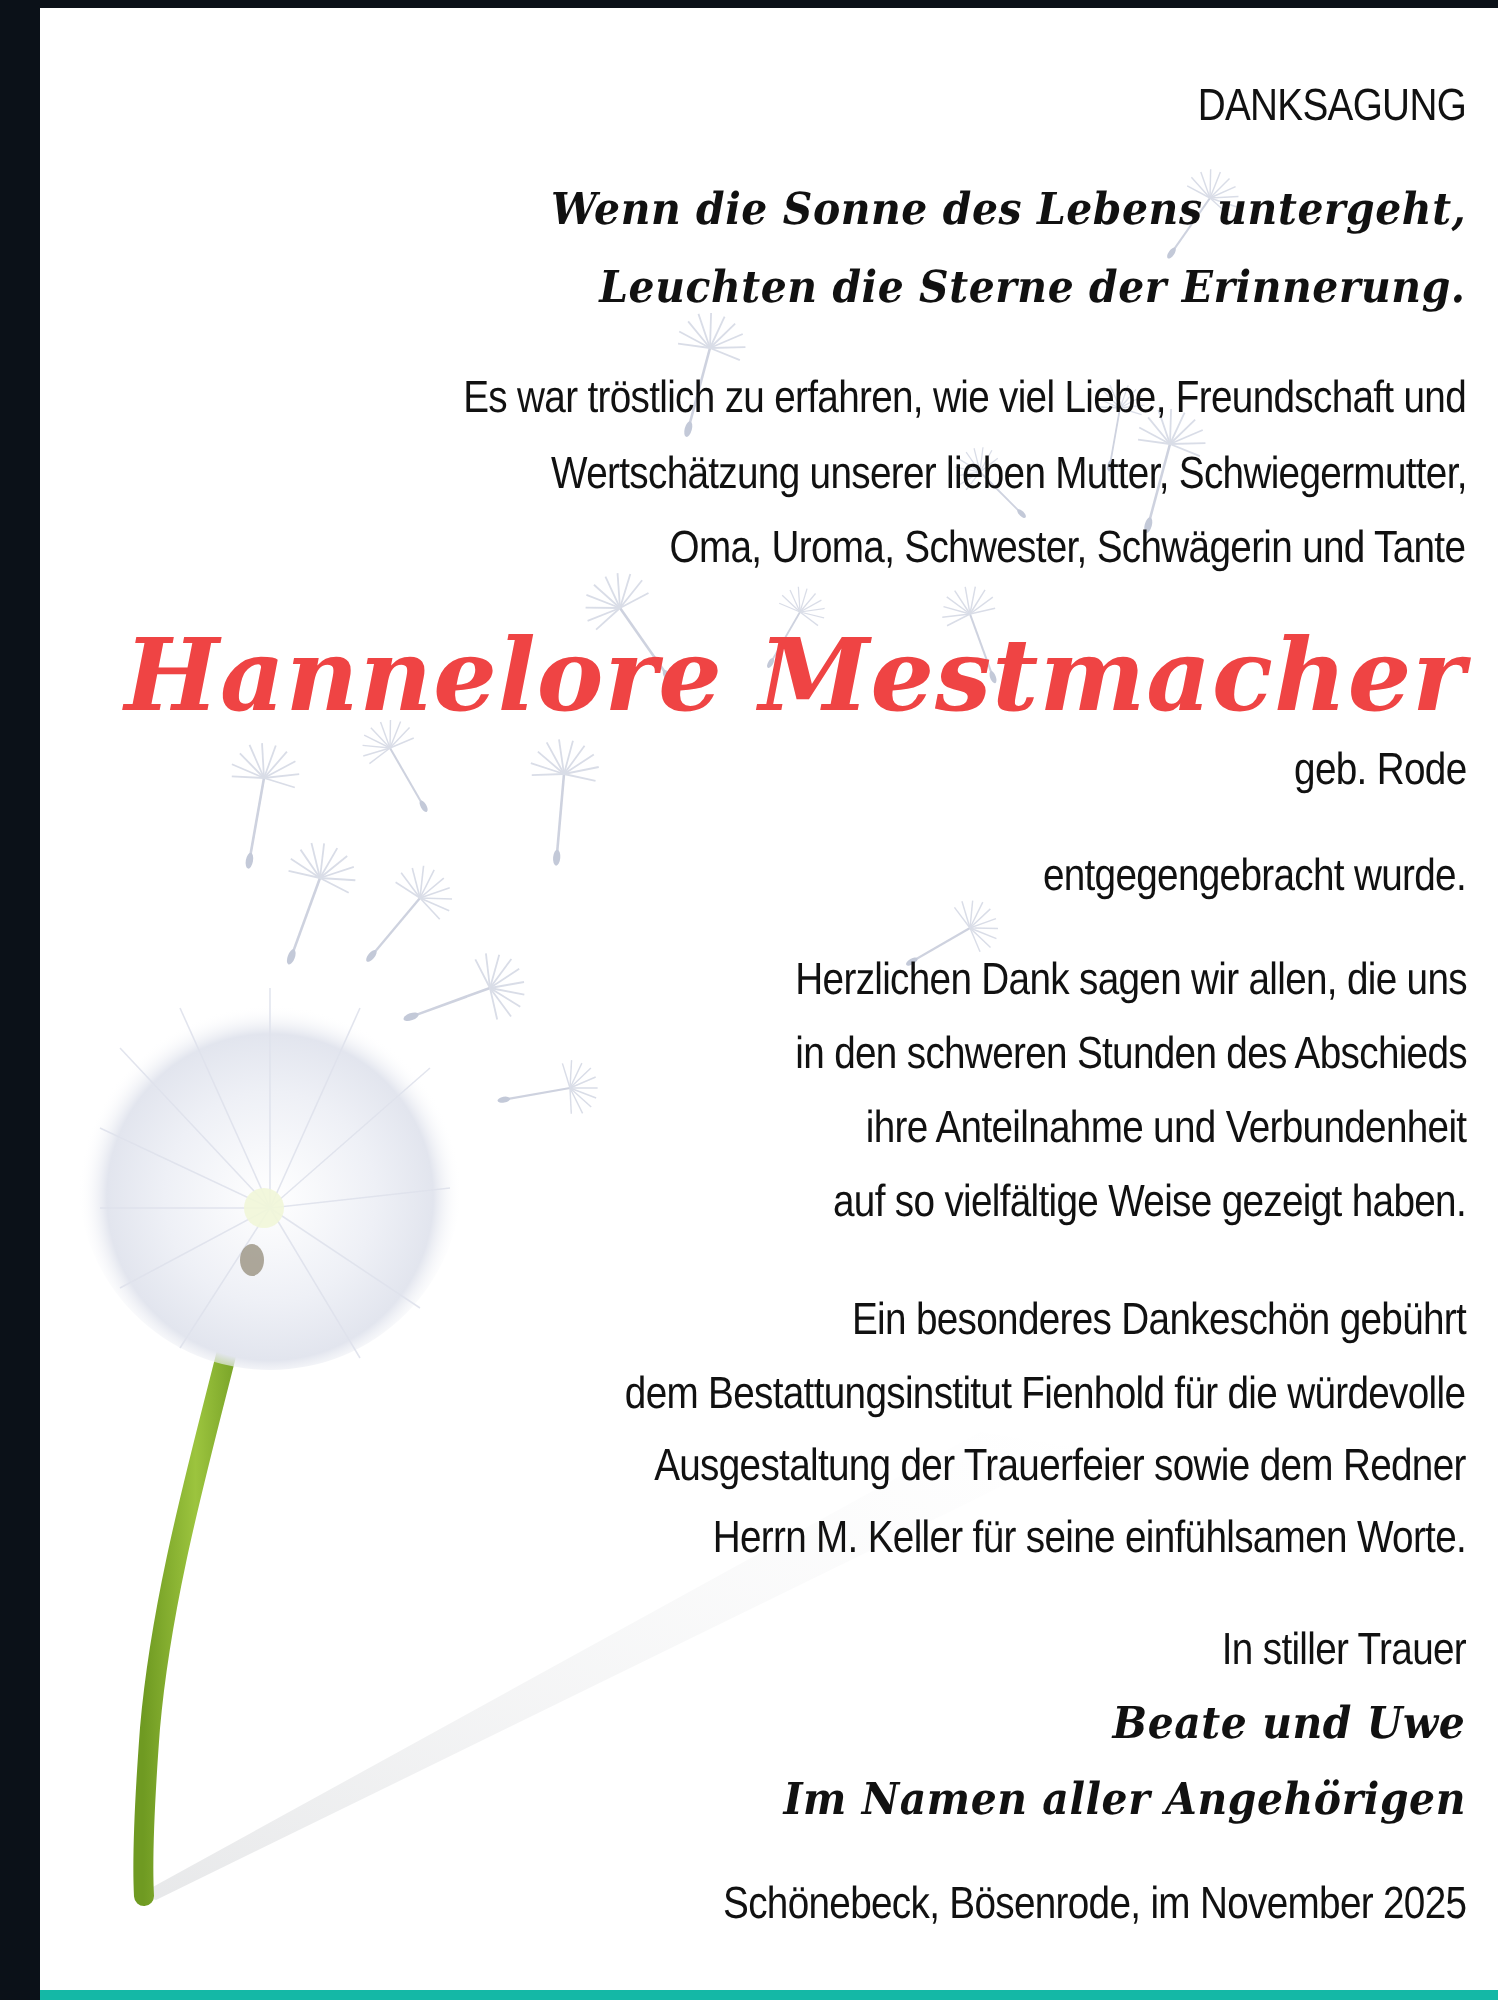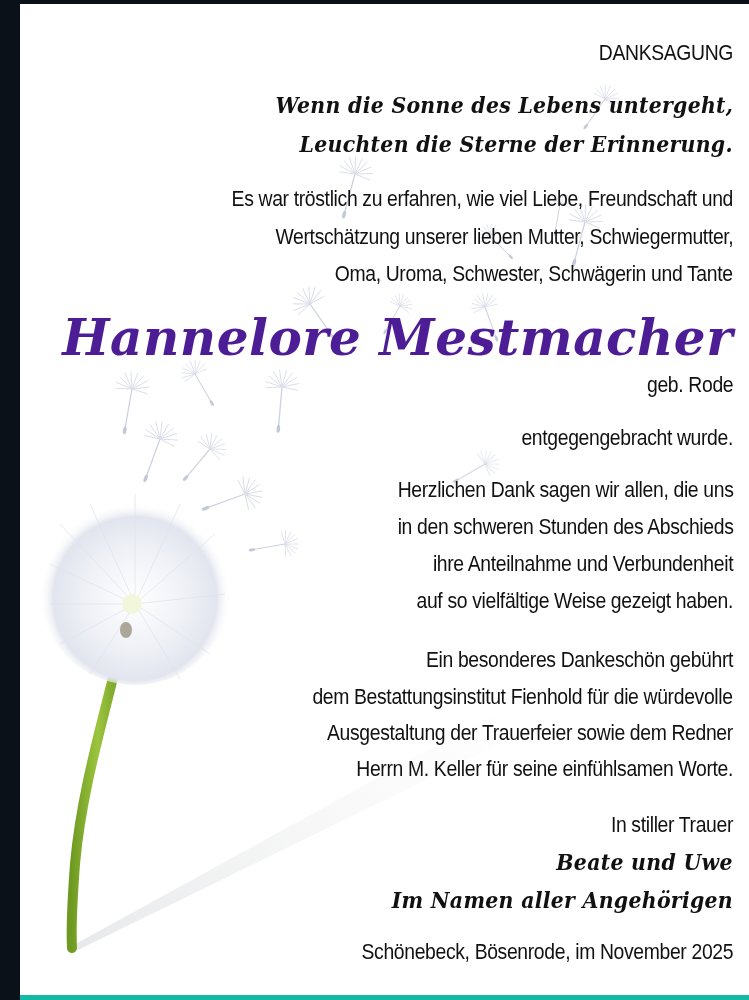--- a/index.html
+++ b/index.html
@@ -36,21 +36,21 @@
       white-space: nowrap;
     }
     .n { font-size: 22.5px; letter-spacing: -0.4px; transform-origin: right center; transform: scaleX(0.86); }
     .s { font-size: 22px; font-weight: bold; letter-spacing: 0.3px; transform-origin: right center; transform: scaleX(0.93); }
     .name {
       font-family: "DejaVu Serif", serif;
       font-style: italic;
       font-weight: bold;
       font-size: 50px;
       letter-spacing: 0.5px;
-      color: #4c1d95;
+      color: #ef4444;
       transform-origin: right center;
       transform: scaleX(1.0);
     }
   </style>
 </head>
 <body>
 
 <div class="card">
 
   <svg class="art" viewBox="0 0 740 991" xmlns="http://www.w3.org/2000/svg">

